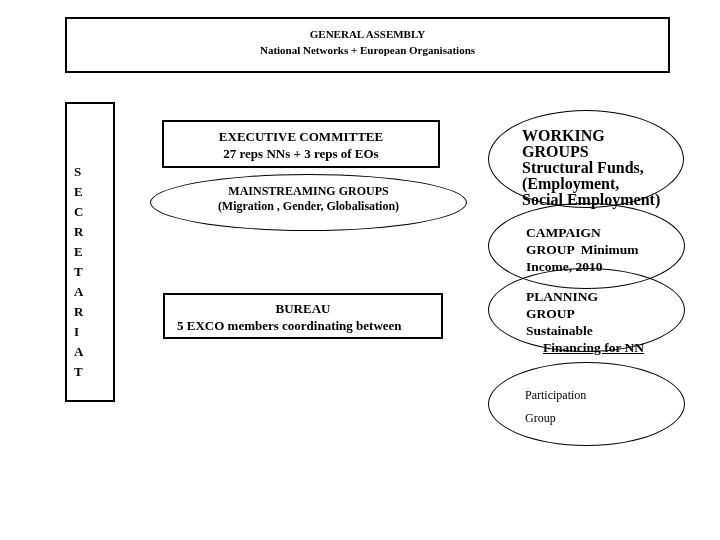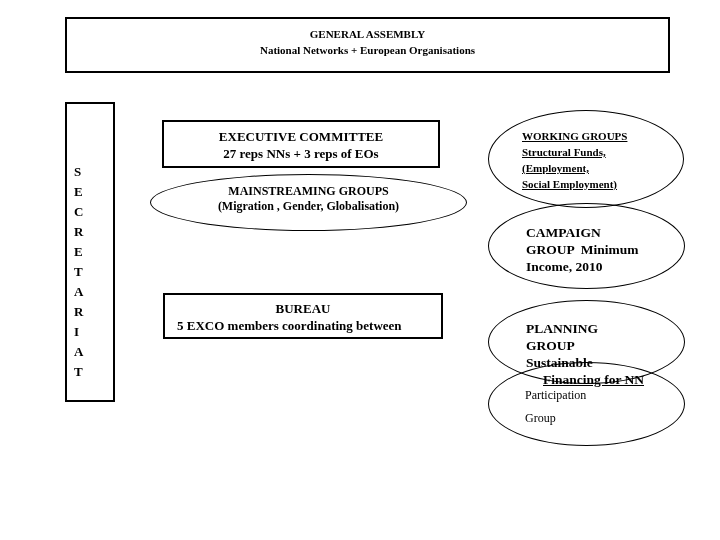--- a/index.html
+++ b/index.html
@@ -55,26 +55,26 @@
   .main-ellipse { left: 150px; top: 174px; width: 317px; height: 57px; padding-top: 9px; }
   .main-ellipse .line { font-size: 12px; line-height: 15px; }
 
   
   .bureau-box { left: 163px; top: 293px; width: 280px; height: 46px; padding-top: 5px; }
   .bureau-box .line { font-size: 13px; line-height: 17px; }
   .bureau-box .left-line { text-align: left; padding-left: 12px; }
 
   
   .working-ellipse { left: 488px; top: 110px; width: 196px; height: 98px; padding: 17px 10px 0 33px; }
-  .working-ellipse .line { font-size: 11px; line-height: 16px; text-decoration: underline; }
+  .working-ellipse .line { font-size: 16px; line-height: 16px; }
 
   .campaign-ellipse { left: 488px; top: 203px; width: 197px; height: 86px; padding: 20px 10px 0 37px; }
   .campaign-ellipse .line { font-size: 13.5px; line-height: 17px; }
 
-  .planning-ellipse { left: 488px; top: 300px; width: 197px; height: 84px; padding: 19px 10px 0 37px; overflow: visible; }
+  .planning-ellipse { left: 488px; top: 268px; width: 197px; height: 84px; padding: 19px 10px 0 37px; overflow: visible; }
   .planning-ellipse .line { font-size: 13.5px; line-height: 17px; }
 
   .participation-ellipse { left: 488px; top: 362px; width: 197px; height: 84px; padding: 21px 10px 0 36px; }
   .participation-ellipse .line { font-size: 12px; line-height: 23px; font-weight: normal; }
 </style>
 </head>
 <body>
 
 <div class="canvas">
 

